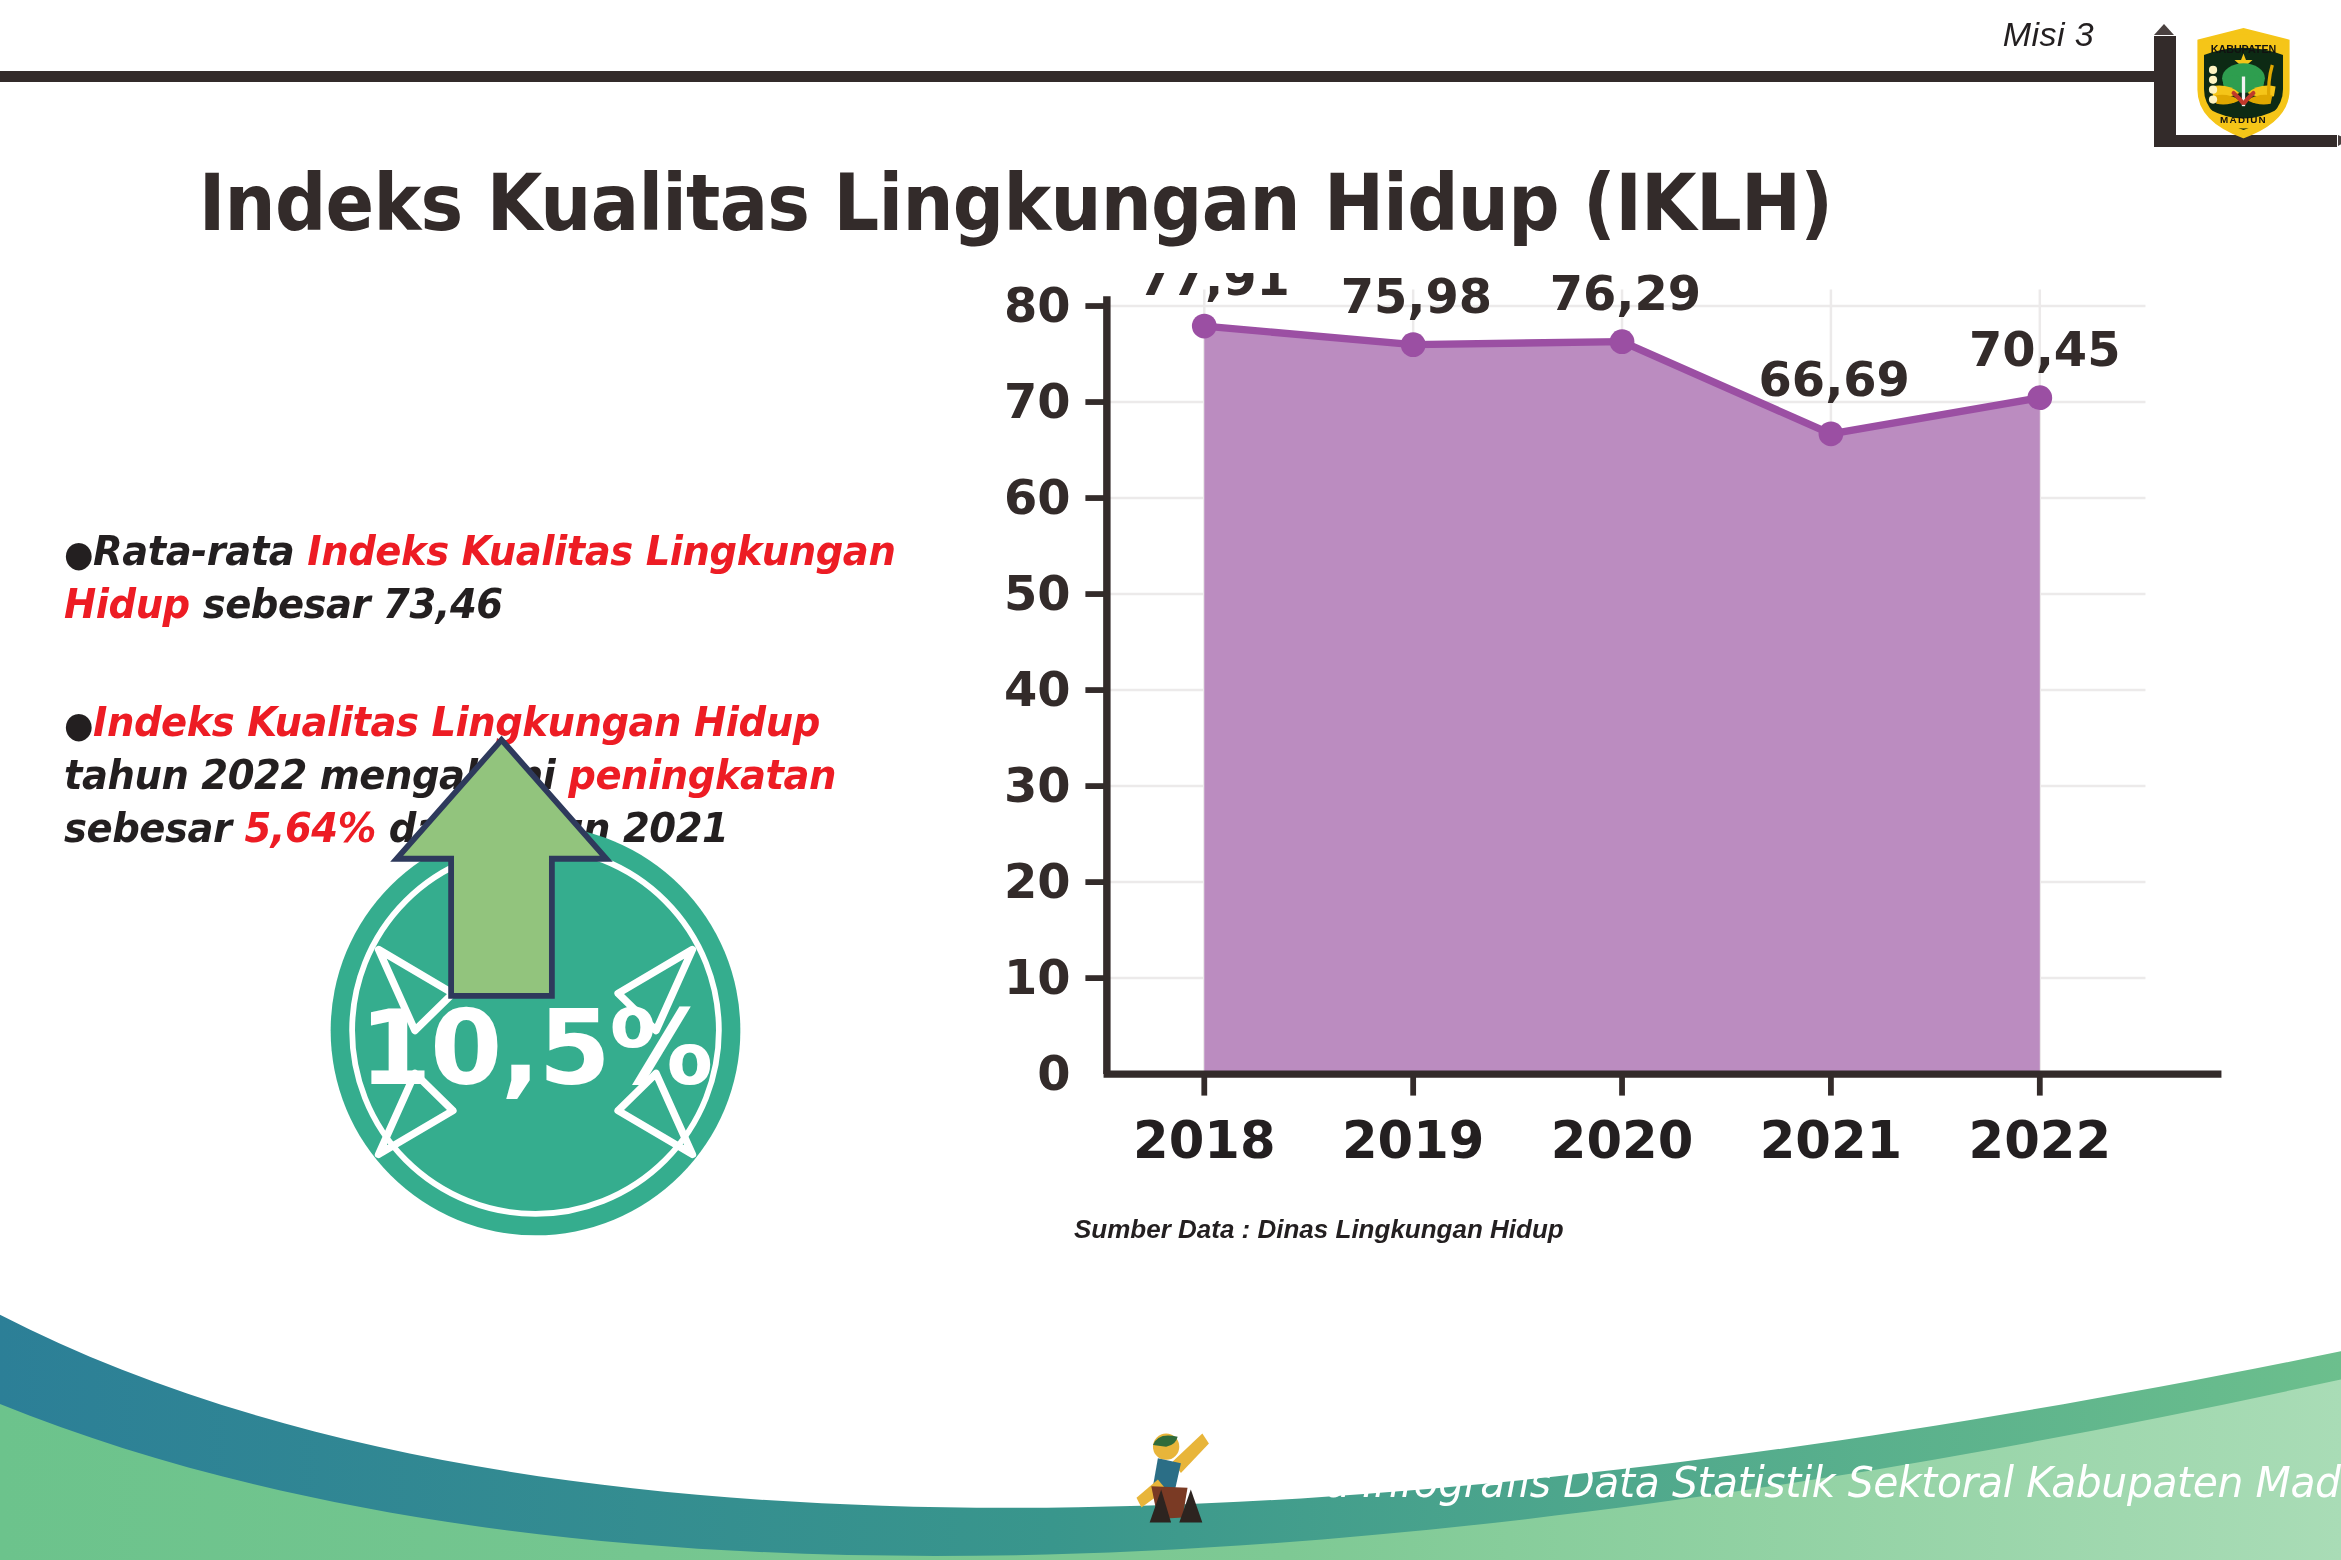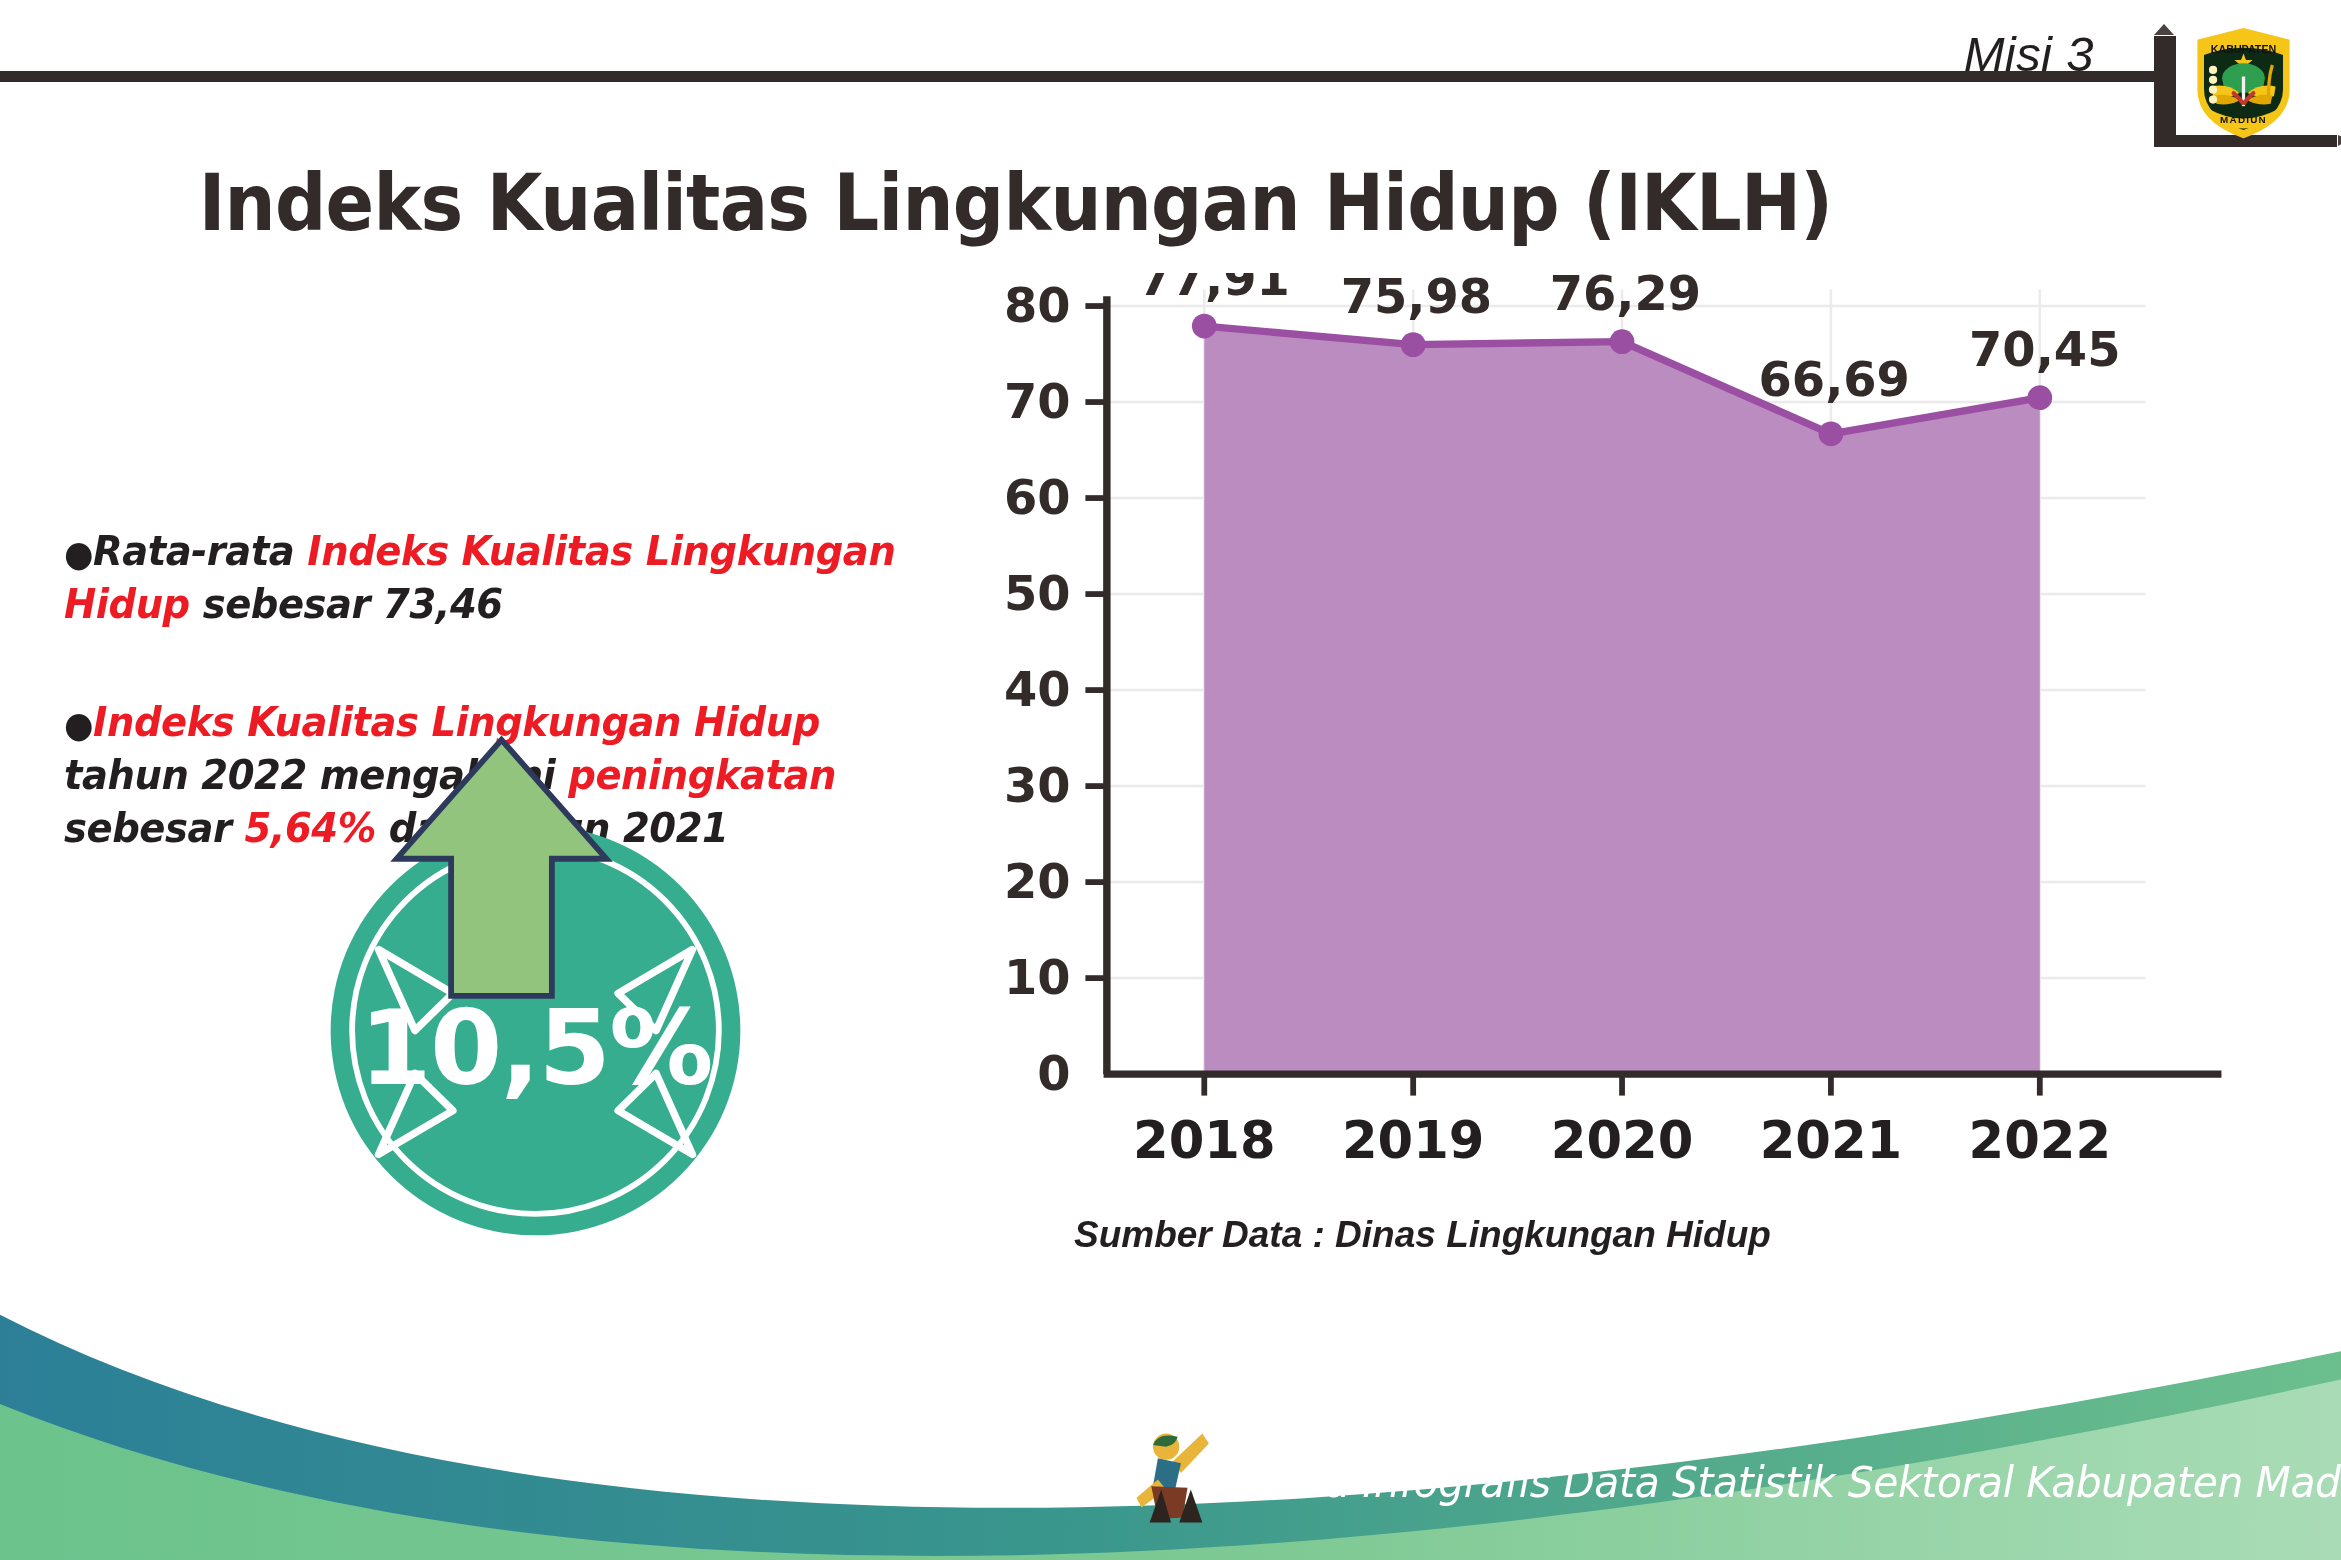--- a/index.html
+++ b/index.html
@@ -21,24 +21,24 @@
     position: absolute;
     left: 0;
     top: 71px;
     width: 2170px;
     height: 10.7px;
     background: #332b2a;
   }
   #misi-label {
     position: absolute;
     right: 248px;
-    top: 26px;
+    top: 15px;
     font-family: "Liberation Sans", sans-serif;
     font-style: italic;
-    font-size: 49px;
+    font-size: 34px;
     color: #231f20;
     letter-spacing: 0.4px;
   }
   
   #logo-bracket-vert {
     position: absolute;
     left: 2154px;
     top: 36px;
     width: 21.5px;
     height: 111px;
@@ -158,21 +158,21 @@
     width: 1354px;
     height: 925px;
   }
   #chart-source {
     position: absolute;
     left: 1074px;
     top: 1214px;
     font-family: "Liberation Sans", sans-serif;
     font-weight: bold;
     font-style: italic;
-    font-size: 37px;
+    font-size: 26px;
     color: #231f20;
   }
 
   
   #footer-waves {
     position: absolute;
     left: 0;
     bottom: 0;
     width: 2342px;
     height: 281px;

